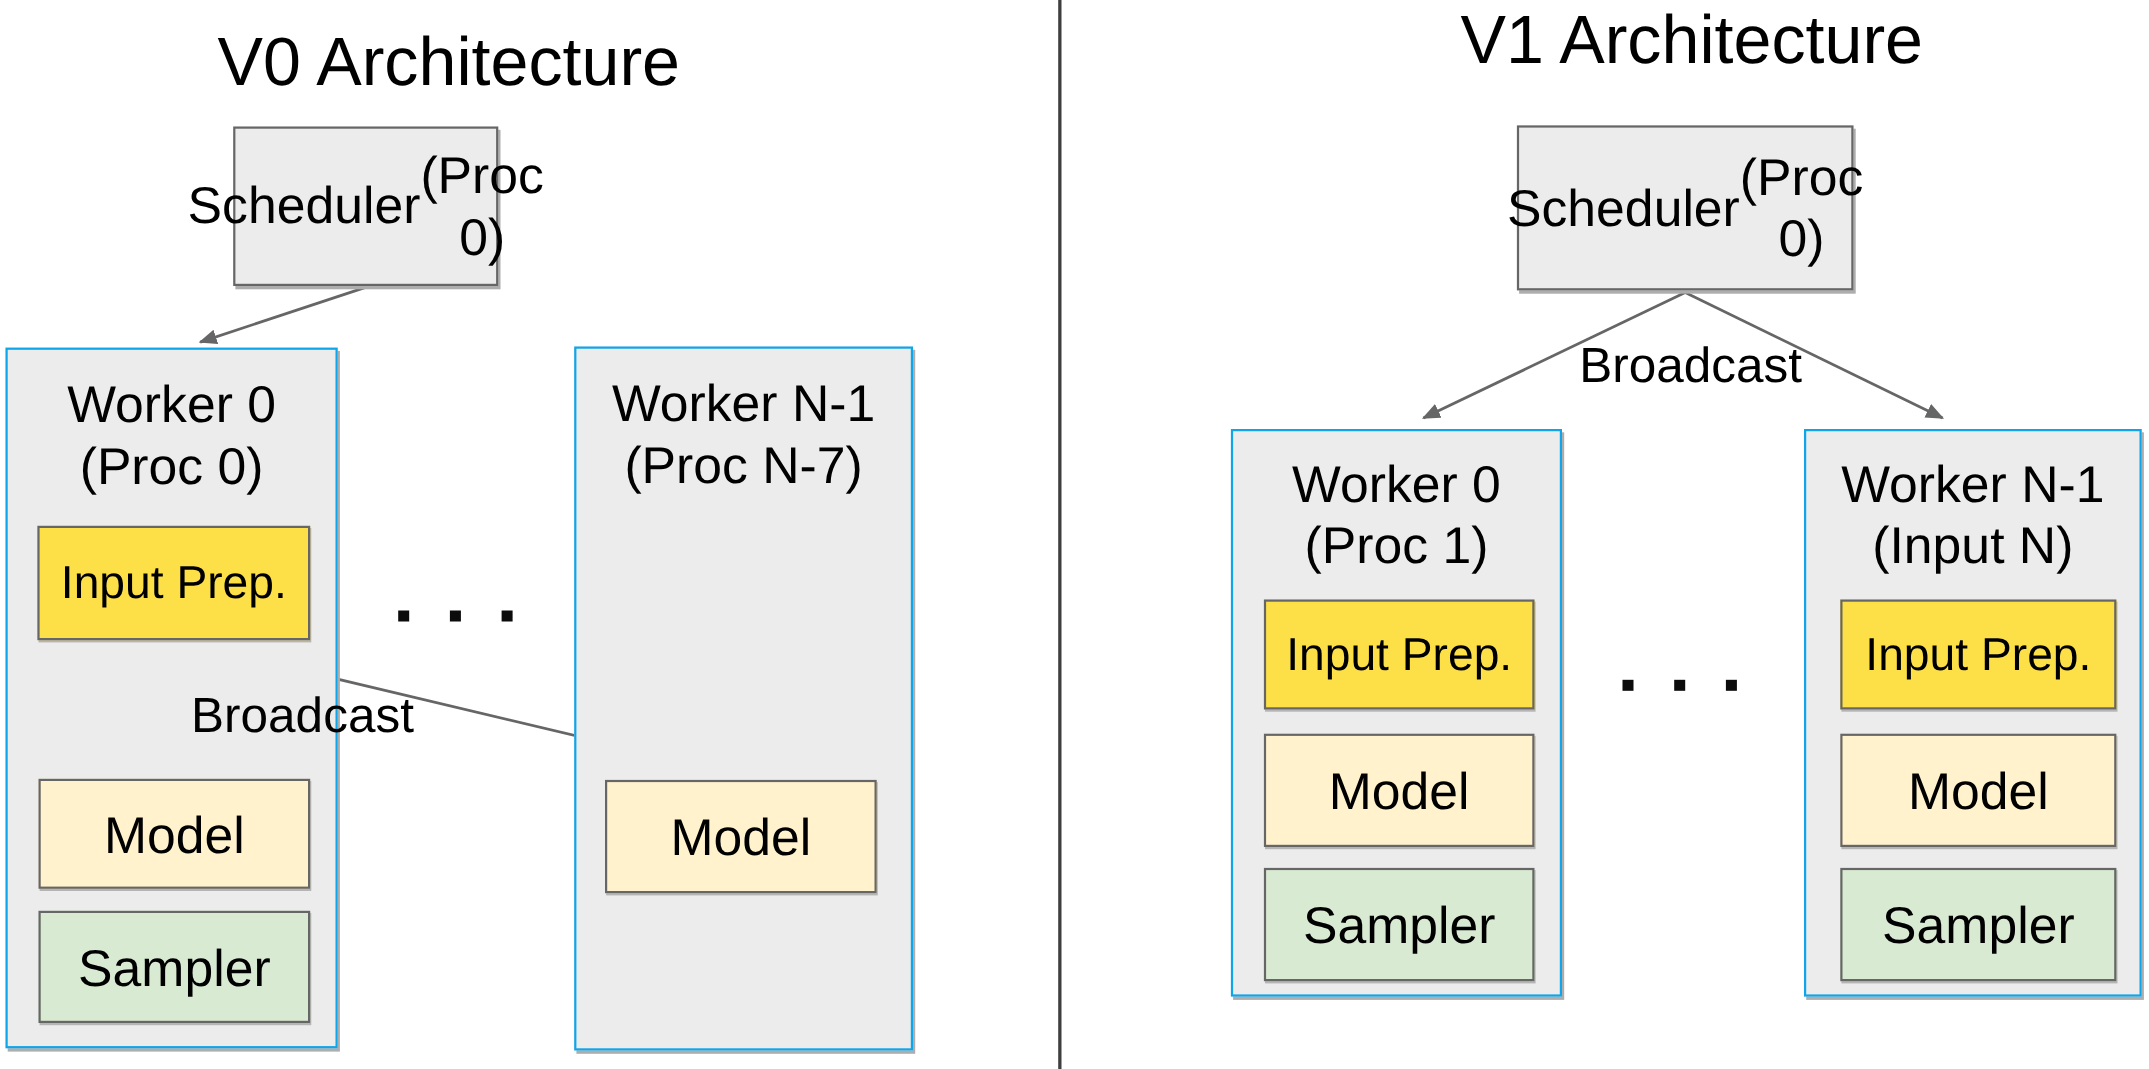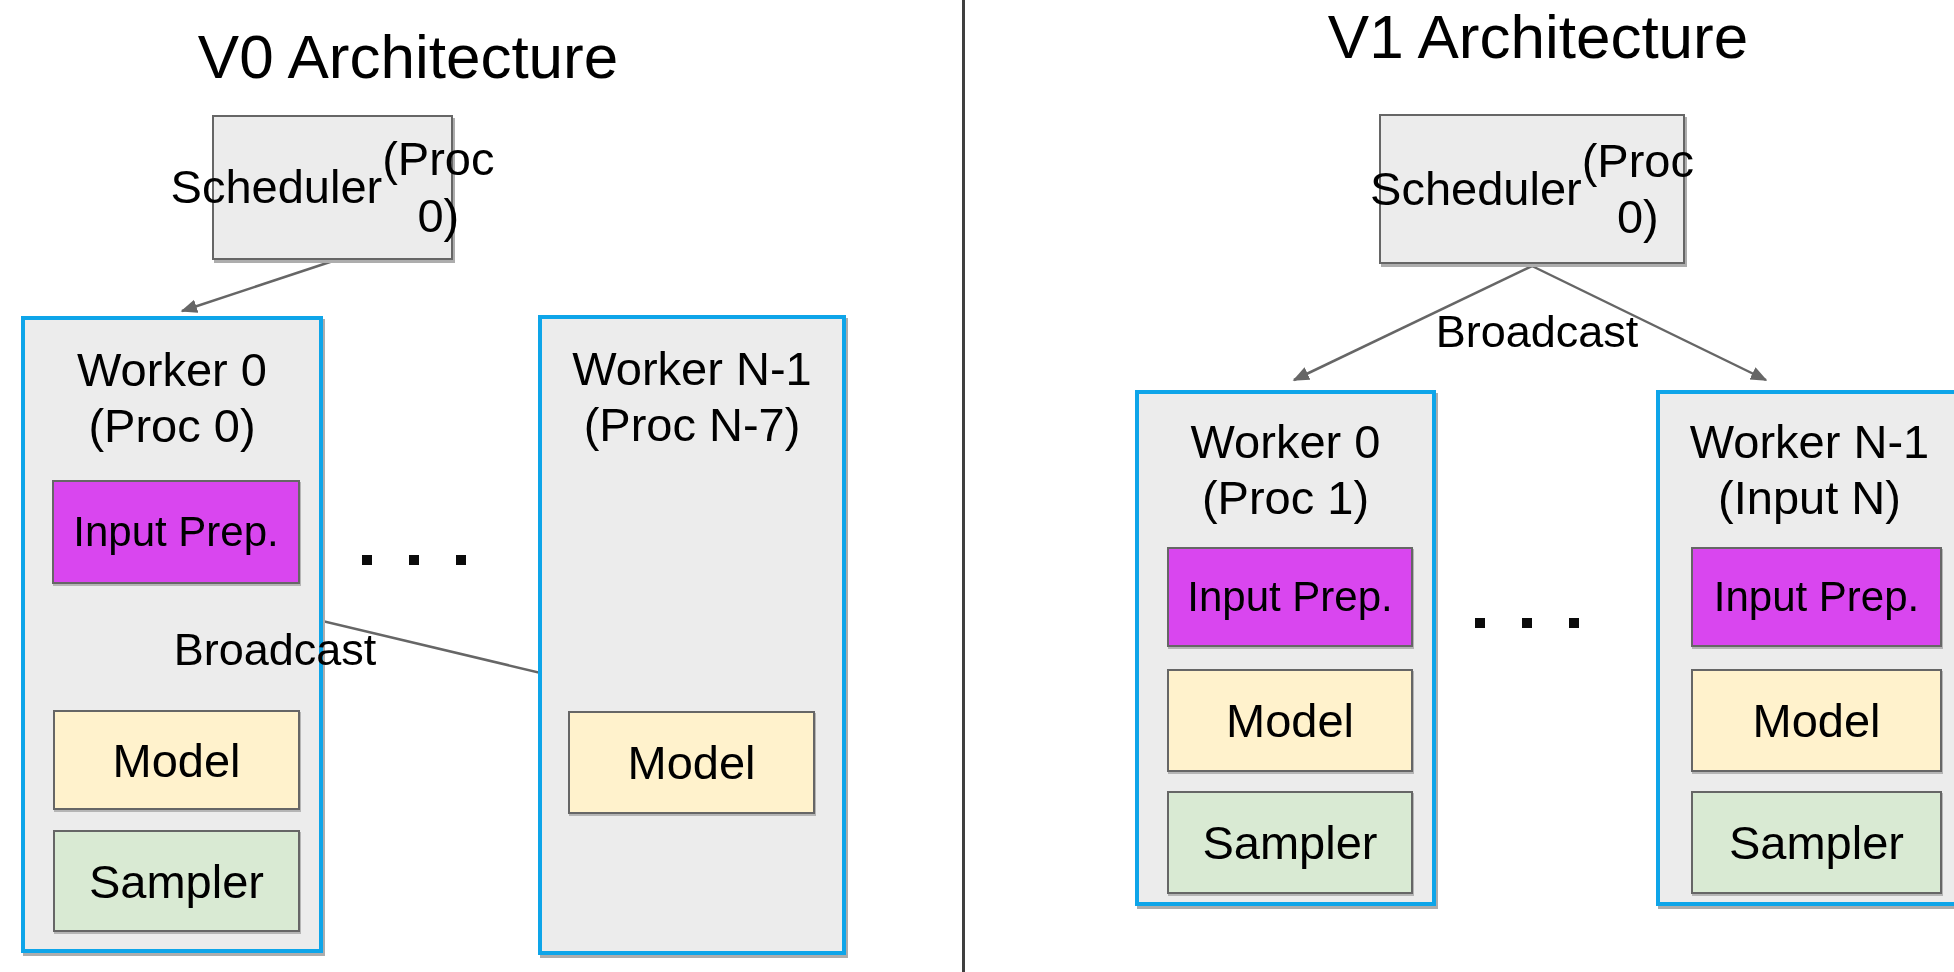--- a/index.html
+++ b/index.html
@@ -5,26 +5,26 @@
   html,body{margin:0;padding:0;background:#ffffff;}
   body{font-family:"Liberation Sans", sans-serif;color:#000;}
   .canvas{position:relative;width:1954px;height:972px;background:#fff;overflow:hidden;}
 
   .panel-title{position:absolute;text-align:center;font-size:62px;line-height:1.05;color:#000;white-space:nowrap;}
 
   .gbox{position:absolute;background:#ececec;border:2px solid #666;box-shadow:2px 3px 0 #adadad;box-sizing:border-box;}
   .sched{display:flex;flex-direction:row;align-items:center;justify-content:center;
          font-size:47px;line-height:1.2;text-align:center;}
 
-  .worker{position:absolute;background:#ececec;border:4px solid #0ea5e9;box-shadow:2px 3px 0 #adadad;box-sizing:border-box;margin-left:16px;}
+  .worker{position:absolute;background:#ececec;border:2px solid #0ea5e9;box-shadow:2px 3px 0 #adadad;box-sizing:border-box;}
   .worker-label{position:absolute;left:0;right:0;text-align:center;font-size:47px;line-height:1.2;}
 
   .node{position:absolute;border:2px solid #666;box-shadow:1px 2px 0 #b5b5b5;box-sizing:border-box;
         display:flex;align-items:center;justify-content:center;font-size:47px;white-space:nowrap;}
-  .node.inputprep{background:#d946ef;font-size:42px;}
+  .node.inputprep{background:#fde047;font-size:42px;}
   .node.model{background:#fff2cc;}
   .node.sampler{background:#d9ead3;}
 
   .broadcast{position:absolute;font-size:45px;text-align:center;white-space:nowrap;}
 
   .dots{position:absolute;display:flex;gap:37px;}
   .dots .dot{width:10px;height:10px;background:#0b0b0b;}
 
   .divider{position:absolute;top:0;bottom:0;width:3px;background:#3f3f3f;}
 

